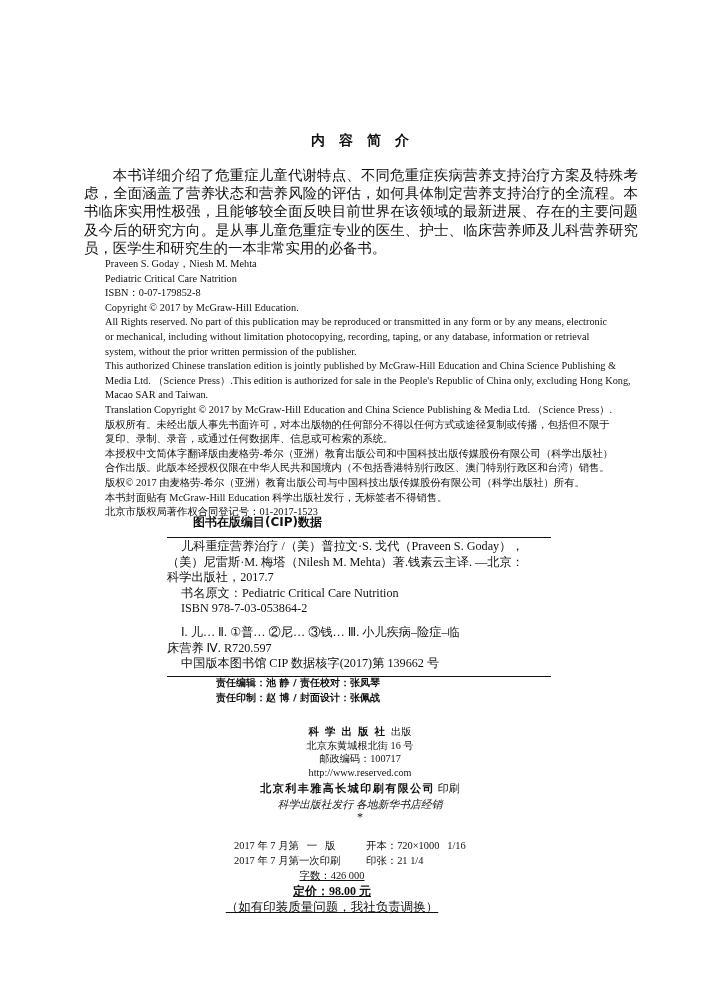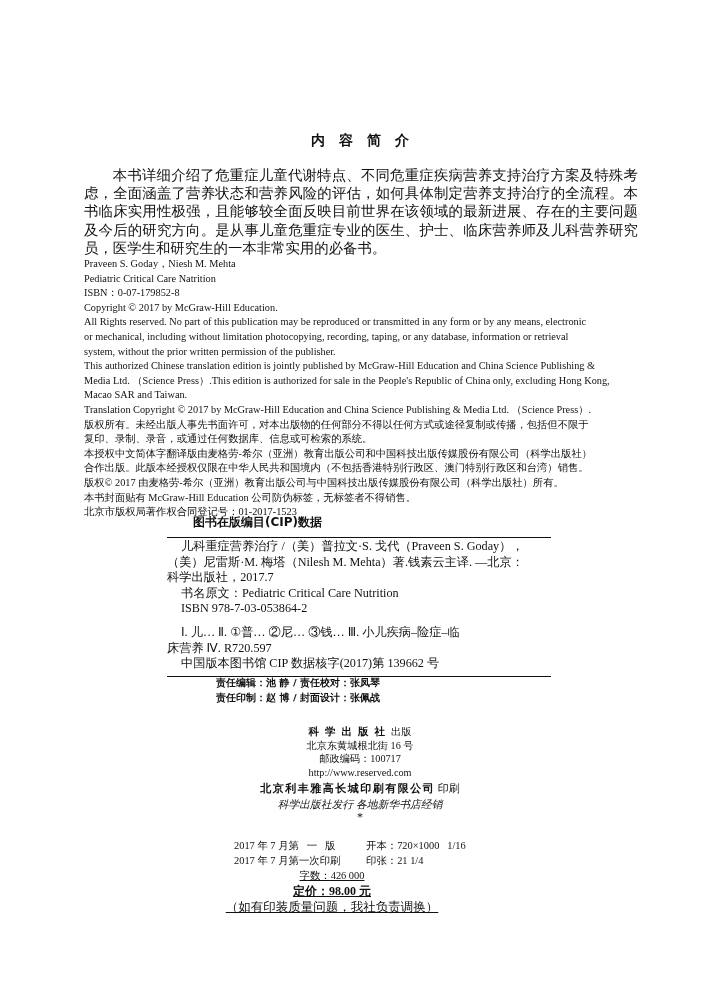--- a/index.html
+++ b/index.html
@@ -17,21 +17,21 @@
     .intro {
       left: 84px; width: 554px; top: 166px;
       font-size: 14.4px; line-height: 18.2px; text-align: justify;
     }
     .intro p { margin: 0; }
     .intro p.first { text-indent: 2em; }
     .copyright {
       left: 84px; width: 560px; top: 257px;
       font-family: "Liberation Serif", serif; font-size: 10.3px; line-height: 14.6px;
     }
-    .copyright div { white-space: nowrap; }
+    .copyright div { white-space: nowrap; margin-left: 21px; }
     .cip-heading {
       left: 193px; top: 514px;
       font-family: "DejaVu Sans", sans-serif; font-weight: bold; font-size: 12px;
     }
     .cip-box {
       left: 167px; width: 384px; top: 537px;
       border-top: 1.3px solid #111; border-bottom: 1.3px solid #111;
       padding: 1px 0 4px 0;
       font-family: "Liberation Serif", serif; font-size: 12.2px; line-height: 15.6px;
     }
@@ -81,21 +81,21 @@
   <div>system, without the prior written permission of the publisher.</div>
   <div>This authorized Chinese translation edition is jointly published by McGraw-Hill Education and China Science Publishing  &amp;</div>
   <div>Media Ltd. （Science Press）.This edition is authorized for sale in the People's Republic of China only, excluding Hong Kong,</div>
   <div>Macao SAR and Taiwan.</div>
   <div>Translation Copyright © 2017 by McGraw-Hill Education and China Science Publishing  &amp;  Media Ltd. （Science Press）.</div>
   <div>版权所有。未经出版人事先书面许可，对本出版物的任何部分不得以任何方式或途径复制或传播，包括但不限于</div>
   <div>复印、录制、录音，或通过任何数据库、信息或可检索的系统。</div>
   <div>本授权中文简体字翻译版由麦格劳-希尔（亚洲）教育出版公司和中国科技出版传媒股份有限公司（科学出版社）</div>
   <div>合作出版。此版本经授权仅限在中华人民共和国境内（不包括香港特别行政区、澳门特别行政区和台湾）销售。</div>
   <div>版权© 2017  由麦格劳-希尔（亚洲）教育出版公司与中国科技出版传媒股份有限公司（科学出版社）所有。</div>
-  <div>本书封面贴有 McGraw-Hill Education 公司防伪标签，无标签者不得销售。</div>
+  <div>本书封面贴有 McGraw-Hill Education 科学出版社发行，无标签者不得销售。</div>
   <div>北京市版权局著作权合同登记号：01-2017-1523</div>
 </div>
 
 <div class="abs cip-heading">图书在版编目(CIP)数据</div>
 
 <div class="abs cip-box">
   <div class="ind">儿科重症营养治疗 /（美）普拉文·S. 戈代（Praveen S. Goday），</div>
   <div>（美）尼雷斯·M. 梅塔（Nilesh M. Mehta）著.钱素云主译.  —北京：</div>
   <div>科学出版社，2017.7</div>
   <div class="ind">书名原文：Pediatric Critical Care Nutrition</div>

